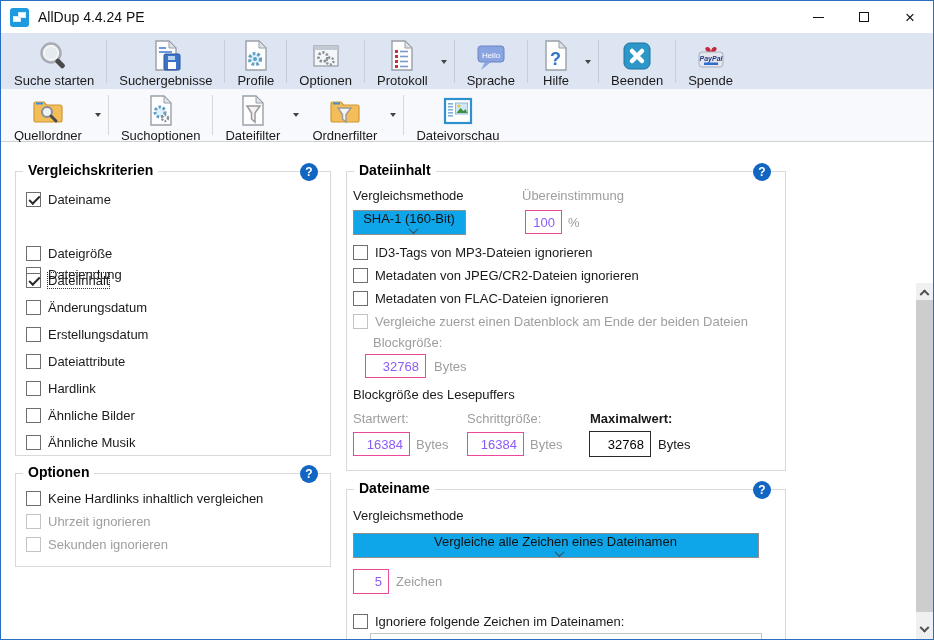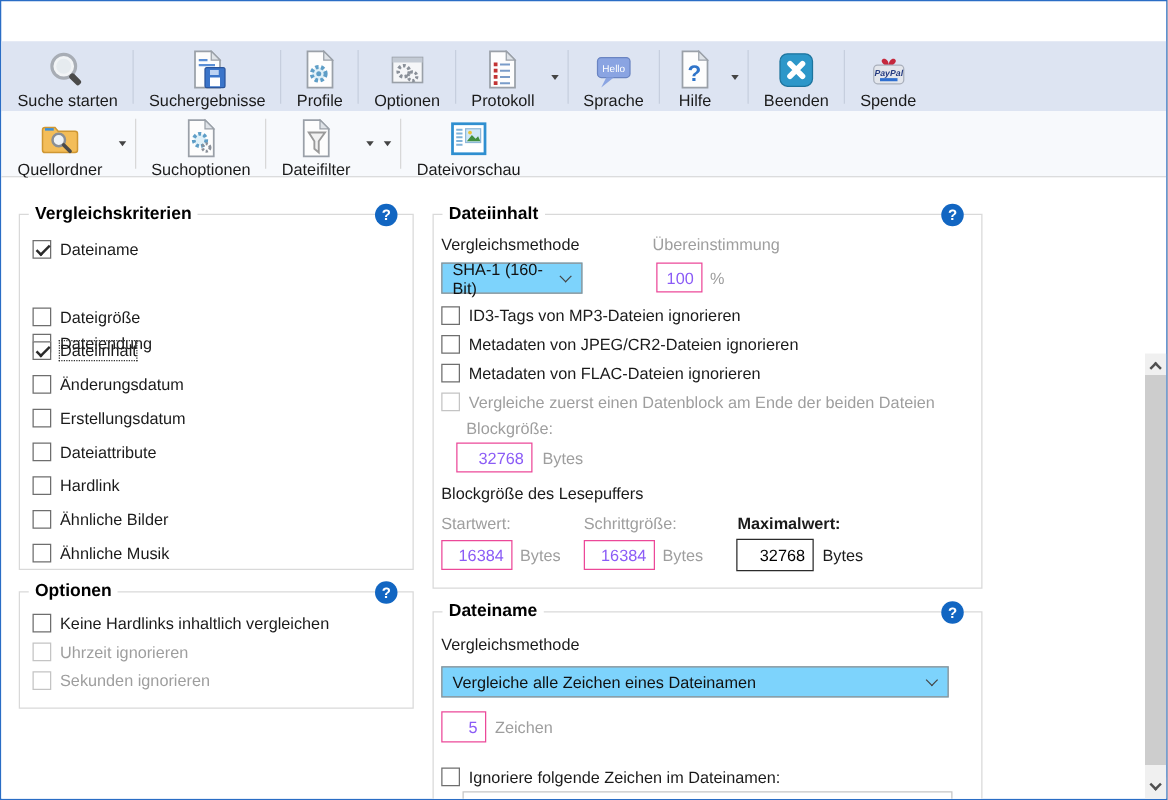--- a/index.html
+++ b/index.html
@@ -55,23 +55,23 @@
   .semibold{ font-weight:600; }
 
   .cbrow{ position:absolute; display:flex; align-items:center; gap:7px; height:17px; }
   .cb{ width:15px; height:15px; border:1px solid #6e6e6e; background:#fff; position:relative; flex:none; }
   .cb.dis{ border-color:#c4c4c4; }
   .cb.checked::after{ content:""; position:absolute; left:2px; top:3px; width:9px; height:4px;
                       border-left:2px solid #2b2b2b; border-bottom:2px solid #2b2b2b;
                       transform:rotate(-45deg); }
   .focus-dotted{ outline:1px dotted #333; }
 
-  .combo{ position:absolute; height:25px; background:#7dd3fc; border:1px solid #8f8f8f;
+  .combo{ position:absolute; height:25px; background:#0ea5e9; border:1px solid #8f8f8f;
           display:flex; align-items:center; justify-content:space-between; padding:0 9px 0 8px;
-          font-size:13px; color:#111; }
+          font-size:13px; color:#111;flex-direction:column; }
   .caret-down{ width:7px; height:7px; border-right:1.6px solid #444; border-bottom:1.6px solid #444;
                transform:rotate(45deg) translate(-1px,-1px); flex:none; margin-left:8px; }
 
   .numbox{ position:absolute; height:24px; font-size:13px; text-align:right; padding-right:6px;
            border:1px solid #ec4899; color:#8b5cf6; background:#fff; font-family:"Liberation Sans",sans-serif; }
   .numbox.on{ border:1px solid #2b2b2b; color:#000; }
   .textbox{ position:absolute; border:1px solid #c6c6c6; background:#fff; }
   .fieldlbl{ position:absolute; font-size:13px; white-space:nowrap; }
 
   
@@ -83,20 +83,38 @@
                 transform:rotate(45deg) translate(2px,2px); }
   .sb-caret-down{ width:7px; height:7px; border-right:2px solid #505050; border-bottom:2px solid #505050;
                   transform:rotate(45deg) translate(-2px,-2px); }
   .sb-thumb{ position:absolute; left:0; top:17px; width:17px; height:312px; background:#cdcdcd; }
 </style>
 </head>
 <body>
 
 <div class="window">
 
+  <div class="titlebar">
+    <span class="app-icon">
+        <i class="b1"></i>
+        <i class="b2"></i>
+      </span>
+    <span class="title-text">AllDup 4.4.24 PE</span>
+    <div class="win-controls">
+      <div class="win-btn">
+          <span class="glyph-min"></span>
+        </div>
+      <div class="win-btn">
+          <span class="glyph-max"></span>
+        </div>
+      <div class="win-btn">
+          <span class="glyph-close">×</span>
+        </div>
+    </div>
+  </div>
 
   <div class="toolbar1">
 
     <div class="tb-btn">
       <span class="tb-icon">
         <svg width="32" height="32" viewBox="0 0 32 32">
             <circle cx="13" cy="13" r="9.5" fill="#f2f4f6" stroke="#a8adb5" stroke-width="2.5"></circle>
             <circle cx="13" cy="13" r="6" fill="#e6ebef"></circle>
             <rect x="20" y="17.8" width="11" height="5" rx="2" transform="rotate(45 20 17.8)" fill="#4a4a4a"></rect>
           </svg>
@@ -259,20 +277,30 @@
             <path d="M19 1 l7 7 h-7 z" fill="#dfe3e8" stroke="#9aa0a8" stroke-width="1"></path>
             <path d="M10 11 h13 l-5 7 v9 l-3.5 -3 v-6 z" fill="#f2f2f2" stroke="#9a9a9a" stroke-width="1.5"></path>
           </svg>
       </span>
       <span class="tb-label">Dateifilter</span>
     </div>
     <div class="tb-arrow">
         <span class="tb-caret"></span>
       </div>
 
+    <div class="tb-btn">
+      <span class="tb-icon">
+        <svg width="32" height="32" viewBox="0 0 32 32">
+            <path d="M2 9 q0-2 2-2 h8 l2.5 3 h13.5 q2 0 2 2 v13 q0 2 -2 2 h-24 q-2 0 -2 -2 z" fill="#f3bd59" stroke="#cf9733" stroke-width="1.2"></path>
+            <rect x="4" y="7.5" width="7" height="2" fill="#3a8fd9"></rect>
+            <path d="M9 13 h13 l-5 6.5 v7.5 l-3.5 -3 v-4.5 z" fill="#f5f5f5" stroke="#9a9a9a" stroke-width="1.4"></path>
+          </svg>
+      </span>
+      <span class="tb-label">Ordnerfilter</span>
+    </div>
     <div class="tb-arrow">
         <span class="tb-caret"></span>
       </div>
     <div class="tb-sep"></div>
 
     <div class="tb-btn">
       <span class="tb-icon">
         <svg width="32" height="32" viewBox="0 0 32 32">
             <rect x="3" y="4" width="26" height="24" fill="#ffffff" stroke="#2f8fd0" stroke-width="2.2"></rect>
             <rect x="6" y="8" width="5" height="1.6" fill="#7fb2d9"></rect>

